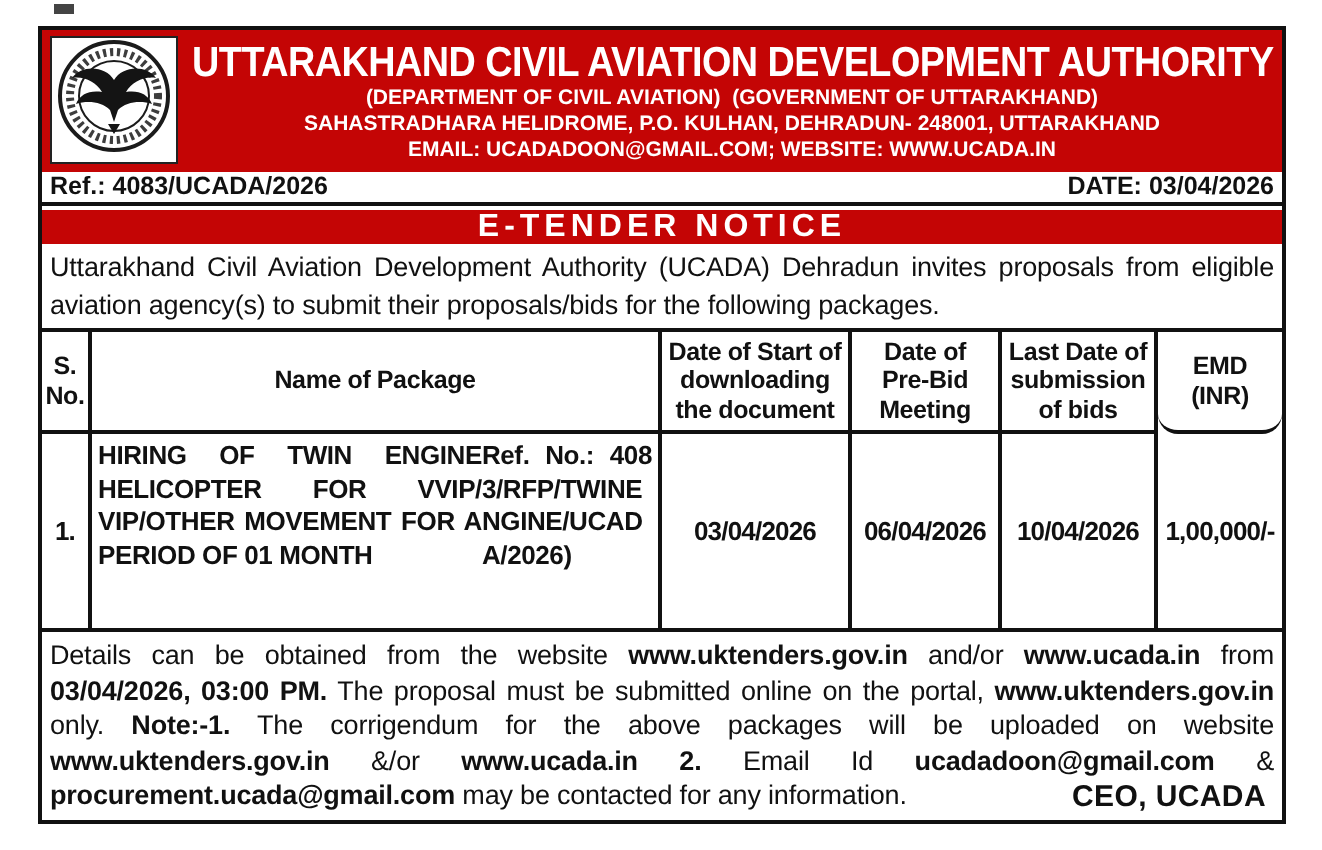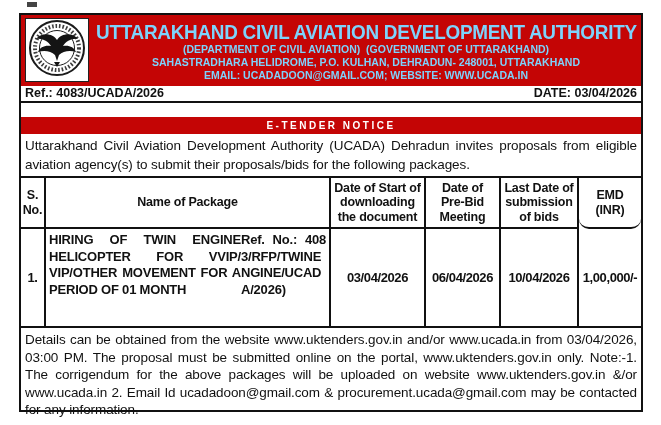--- a/index.html
+++ b/index.html
@@ -9,34 +9,34 @@
   .artifact { position:absolute; left:27px; top:2px; width:10px; height:5px; background:#444; }
 
   .doc { position:absolute; left:19px; top:13px; width:624px; height:399px;
          border:2px solid #111; display:flex; flex-direction:column; background:#fff; }
 
   
   .band { flex:none; height:71px; background:#c40505; position:relative; }
   .logo-box { position:absolute; left:4px; top:3px; width:64px; height:64px;
               background:#fff; border:1px solid #222; display:flex; align-items:center; justify-content:center; }
   .band-text { margin-left:70px; height:100%; display:flex; flex-direction:column;
-               align-items:center; justify-content:center; color:#7dd3fc; text-align:center; }
+               align-items:center; justify-content:center; color:#ffffff; text-align:center; }
   .band-title { font-weight:bold; font-size:21px; line-height:23px; white-space:nowrap;
                 transform:scaleX(0.9); letter-spacing:-0.3px; }
   .band-sub { font-weight:bold; font-size:10.5px; line-height:13px; white-space:pre-wrap; }
 
   
   .ref-row { flex:none; height:17px; border-bottom:2px solid #111; display:flex;
              justify-content:space-between; padding:0 4px 1px;
              font-weight:bold; font-size:12.5px; }
 
   
-  .tender-bar { flex:none; height:17px; margin-top:14px; background:#c40505; color:#fff;
+  .tender-bar { flex:none; height:17px; margin-top:2px; background:#c40505; color:#fff;
                 display:flex; align-items:center; justify-content:center;
-                font-weight:bold; font-size:10px; letter-spacing:2.5px; }
+                font-weight:bold; font-size:16px; letter-spacing:2.5px; }
 
   
   .intro { flex:none; padding:2px 4px 2px; font-size:13.5px; line-height:19px;
            text-align:justify; letter-spacing:-0.1px; }
 
   
   .tbl { flex:none; display:grid; grid-template-columns:25px 285px 95px 75px 78px 1fr;
          border-top:2px solid #111; border-bottom:2px solid #111; }
   .tbl > div { border-right:2px solid #111; }
   .tbl > div:nth-child(6n) { border-right:none;border-radius:10px; }
@@ -46,21 +46,21 @@
   .td { min-height:97px; display:flex; align-items:center; justify-content:center;
         font-weight:bold; font-size:13px; letter-spacing:-0.4px; }
   .td-name { flex-direction:row; align-items:stretch; justify-content:flex-start;
              text-align:justify; padding:3px 3px; font-size:13px; line-height:16.5px;
              letter-spacing:-0.2px; }
   .td-name .refno { word-break:break-all; }
 
   
   .footer { flex:1; position:relative; padding:3px 4px; font-size:13.5px;
             line-height:17.6px; text-align:justify; letter-spacing:-0.1px; }
-  .footer .b { font-weight:normal; }
+  .footer .b { font-weight:bold; }
   .sig { position:absolute; right:8px; bottom:2px; font-weight:bold; font-size:15px; letter-spacing:0.2px; }
 </style>
 </head>
 <body>
 
 <div class="artifact"></div>
 
 <div class="doc">
 
   <div class="band">
@@ -119,15 +119,16 @@
       <span class="refno">Ref. No.: 4083/RFP/TWINENGINE/UCADA/2026)</span>
     </div>
     <div class="td">03/04/2026</div>
     <div class="td">06/04/2026</div>
     <div class="td">10/04/2026</div>
     <div class="td">1,00,000/-</div>
   </div>
 
   <div class="footer">
     <span><span>Details can be obtained from the website </span><span class="b">www.uktenders.gov.in</span><span> and/or </span><span class="b">www.ucada.in</span><span> from </span><span class="b">03/04/2026, 03:00 PM.</span><span> The proposal must be submitted online on the portal, </span><span class="b">www.uktenders.gov.in</span><span> only. </span><span class="b">Note:-1.</span><span> The corrigendum for the above packages will be uploaded on website </span><span class="b">www.uktenders.gov.in</span><span> &amp;/or </span><span class="b">www.ucada.in 2.</span><span> Email Id </span><span class="b">ucadadoon@gmail.com</span><span> &amp; </span><span class="b">procurement.ucada@gmail.com</span><span> may be contacted for any information.</span></span>
+    <div class="sig">CEO, UCADA</div>
   </div>
 
 </div>
 
 </body></html>

